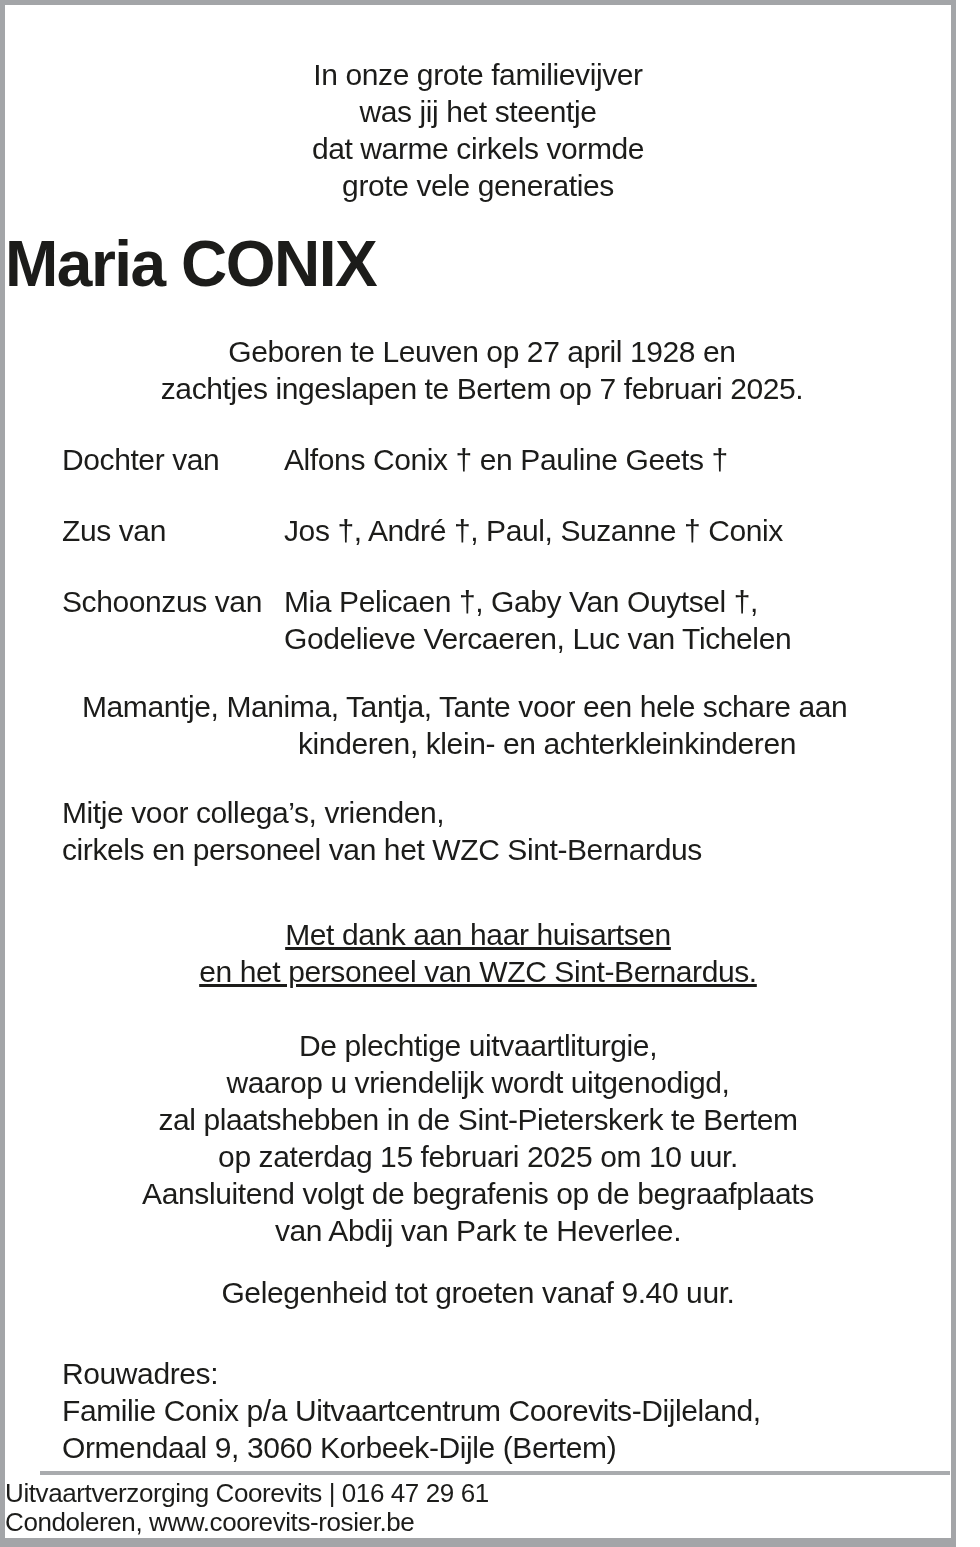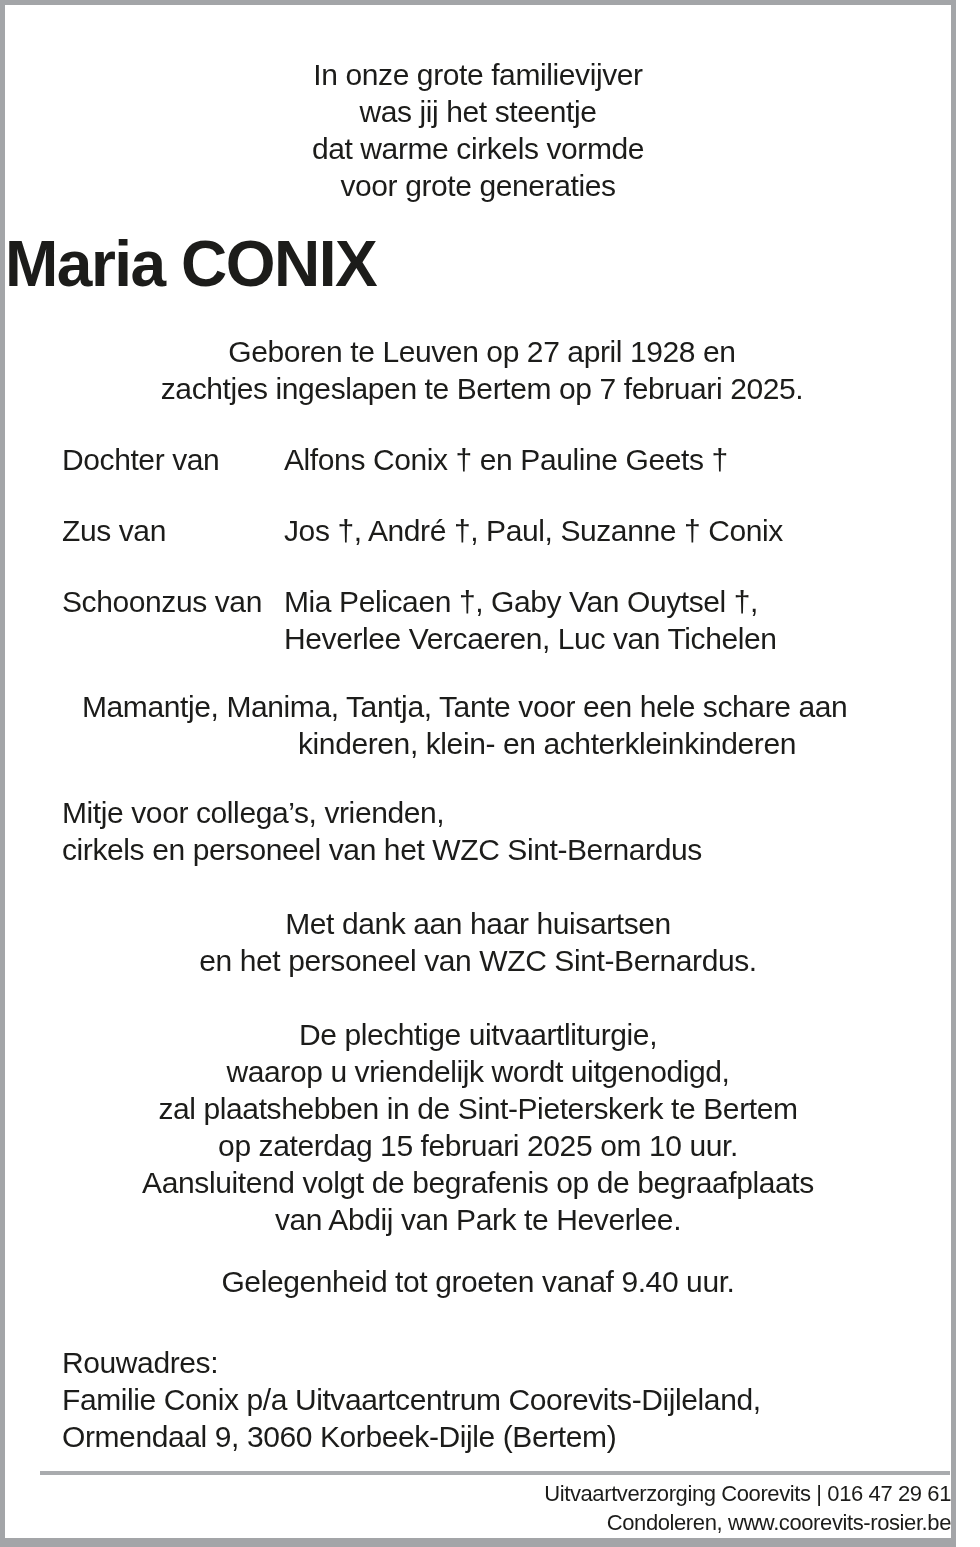--- a/index.html
+++ b/index.html
@@ -55,56 +55,56 @@
     width: 222px;
   }
   .rel-lines { }
 
   .roles { margin-top: 31px; padding-left: 20px; }
   .roles .l1 { margin-left: 57px; }
   .roles .l2 { margin-left: 273px; }
 
   .tribute { margin-top: 32px; margin-left: 57px; }
 
-  .thanks { margin-top: 37px; }
+  .thanks { margin-top: 48px; text-decoration: underline; }
 
   .ceremony { margin-top: 37px; }
 
   .greeting { margin-top: 25px; }
 
   .address { margin-top: 44px; margin-left: 57px; }
 
   .footer-divider {
     position: absolute;
     left: 35px;
     top: 1466px;
     width: 910px;
     height: 4px;
     background: #a9abae;
   }
   .footer {
     position: absolute;
     left: 0;
     right: 0;
     top: 1474px;
-    text-align: right;
-    font-size: 22px;
+    text-align: left;
+    font-size: 26px;
   }
   .footer .line { line-height: 29px; }
 </style>
 </head>
 <body>
 
 <div class="page">
 
   <div class="verse center">
     <div class="line">In onze grote familievijver</div>
     <div class="line">was jij het steentje</div>
     <div class="line">dat warme cirkels vormde</div>
-    <div class="line">voor grote generaties</div>
+    <div class="line">grote vele generaties</div>
   </div>
 
   <div class="name-block">
     <div class="deceased-name">Maria CONIX</div>
   </div>
 
   <div class="life center">
     <div class="line">Geboren te Leuven op 27 april 1928 en</div>
     <div class="line">zachtjes ingeslapen te Bertem op 7 februari 2025.</div>
   </div>
@@ -122,21 +122,21 @@
       <div class="rel-label line">Zus van</div>
       <div class="rel-lines">
         <div class="line">Jos †, André †, Paul, Suzanne † Conix</div>
       </div>
     </div>
 
     <div class="rel-row">
       <div class="rel-label line">Schoonzus van</div>
       <div class="rel-lines">
         <div class="line">Mia Pelicaen †, Gaby Van Ouytsel †,</div>
-        <div class="line">Heverlee Vercaeren, Luc van Tichelen</div>
+        <div class="line">Godelieve Vercaeren, Luc van Tichelen</div>
       </div>
     </div>
 
   </div>
 
   <div class="roles">
     <div class="line l1">Mamantje, Manima, Tantja, Tante voor een hele schare aan</div>
     <div class="line l2">kinderen, klein- en achterkleinkinderen</div>
   </div>
 

